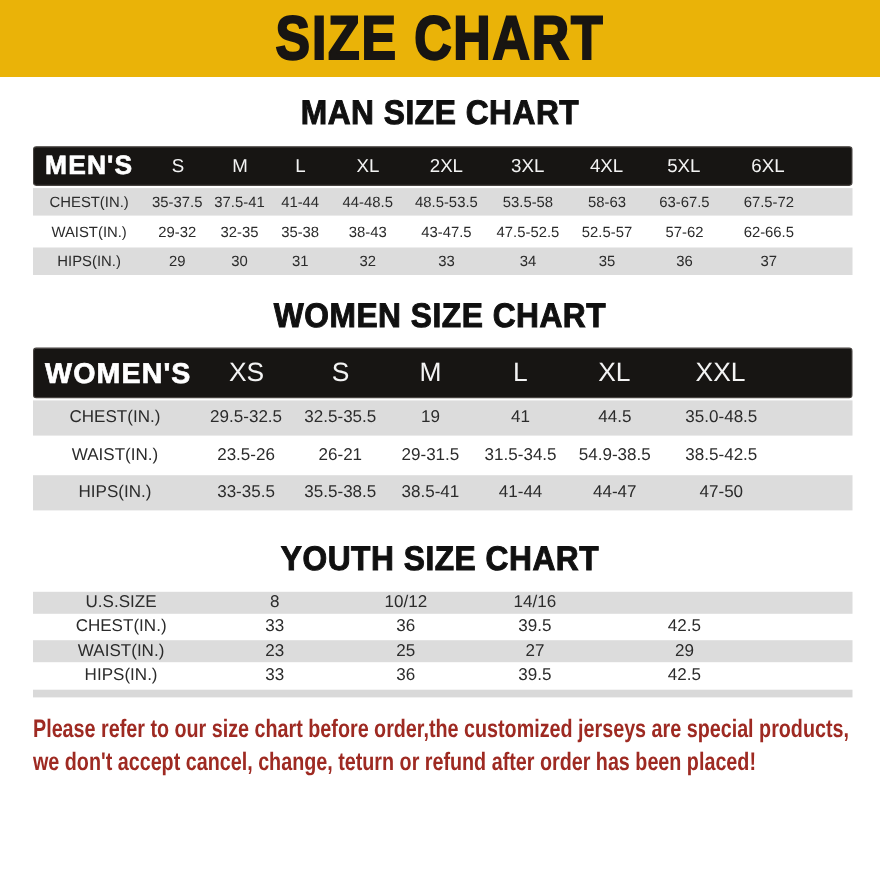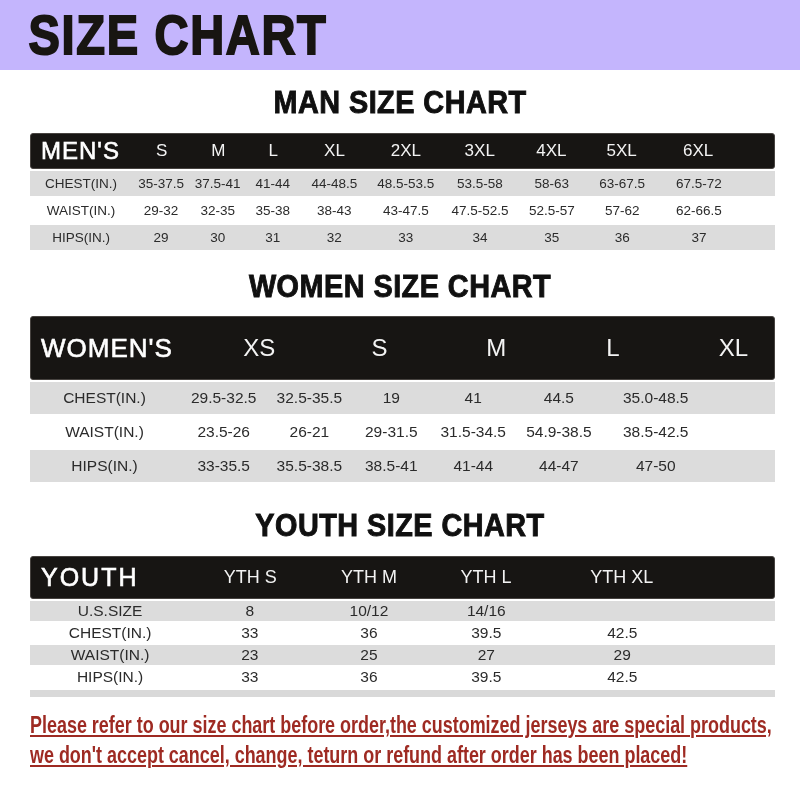--- a/index.html
+++ b/index.html
@@ -6,22 +6,22 @@
   html, body {
     margin: 0; padding: 0;
     width: 800px; height: 800px;
     background: #ffffff;
     font-family: "Liberation Sans", sans-serif;
     overflow: hidden;
   }
   
   .banner {
     height: 70px;
-    background: #c4b5fd;
-    display: flex; align-items: center; justify-content: flex-start;
+    background: #eab308;
+    display: flex; align-items: center; justify-content: center;
   }
   .banner-text {
     font-size: 56px; line-height: 1;
     font-weight: 700; color: #181512;
     letter-spacing: 2px;
     transform: scaleX(0.84);
     -webkit-text-stroke: 2px #181512;
   }
   
   .section-title {
@@ -43,51 +43,51 @@
     align-items: center;
   }
   .thead {
     background: #171513;
     border: 1px solid #474340;
     border-radius: 3px;
     color: #ffffff;
   }
   .hlabel {
     padding-left: 10px;
-    font-weight: 400;
+    font-weight: 700;
     letter-spacing: 1px;
     -webkit-text-stroke: 0.6px #ffffff;
   }
   .hsize { text-align: center; color: #f3f3f3; font-weight: 400; }
   .rlabel, .val { text-align: center; }
   .trow.even { background: #dcdcdc; }
   .trow.odd  { background: #ffffff; }
 
   .men   { --cols: 13.7% 7.8% 7.4% 7.4% 9.1% 10.1% 9.8% 9.5% 9.4% 11.2% 4.6%; }
   .women { --cols: 20% 12% 11% 11% 11% 12% 14% 9%; }
   .youth { --cols: 21.5% 16% 16% 15.5% 21% 10%; }
 
   .men .thead   { height: 36px; }
   .men .hlabel  { font-size: 24px; }
   .men .hsize   { font-size: 17px; }
   .men .trow:not(.thead)   { height: 25px; margin-top: 2px; font-size: 13.5px; color: #2b2b2b; }
 
-  .women .thead  { height: 64px; gap: 35px; }
+  .women .thead  { height: 46px; }
   .women .hlabel { font-size: 26px; }
   .women .hsize  { font-size: 24px; }
   .women .trow:not(.thead) { height: 32px; margin-top: 2px; font-size: 15.5px; color: #2b2b2b; }
 
   .youth .thead  { height: 43px; }
   .youth .hlabel { font-size: 25px; letter-spacing: 2px; }
   .youth .hsize  { font-size: 18px; }
   .youth .trow:not(.thead) { height: 20px; margin-top: 2px; font-size: 15.5px; color: #2b2b2b; }
   .youth::after { content: ""; display: block; height: 7px; background: #d9d9d9; margin-top: 3px; }
 
   
-  .footer { margin: 13px 0 0 30px; color: #9e2a22; text-decoration: underline; }
+  .footer { margin: 13px 0 0 30px; color: #9e2a22; }
   .footer-line {
     font-size: 23px; line-height: 30px;
     font-weight: 700;
     white-space: nowrap;
     transform: scaleX(0.78);
     transform-origin: 0 50%;
   }
 </style>
 </head>
 <body>
@@ -183,27 +183,20 @@
       <div class="val">35.5-38.5</div>
       <div class="val">38.5-41</div>
       <div class="val">41-44</div>
       <div class="val">44-47</div>
       <div class="val">47-50</div>
     </div>
   </div>
 
 <div class="section-title title-youth">YOUTH SIZE CHART</div>
 <div class="sizetable youth">
-    <div class="trow thead">
-      <div class="hlabel">YOUTH</div>
-      <div class="hsize">YTH S</div>
-      <div class="hsize">YTH M</div>
-      <div class="hsize">YTH L</div>
-      <div class="hsize">YTH XL</div>
-    </div>
     <div class="trow even">
       <div class="rlabel">U.S.SIZE</div>
       <div class="val">8</div>
       <div class="val">10/12</div>
       <div class="val">14/16</div>
     </div>
     <div class="trow odd">
       <div class="rlabel">CHEST(IN.)</div>
       <div class="val">33</div>
       <div class="val">36</div>

